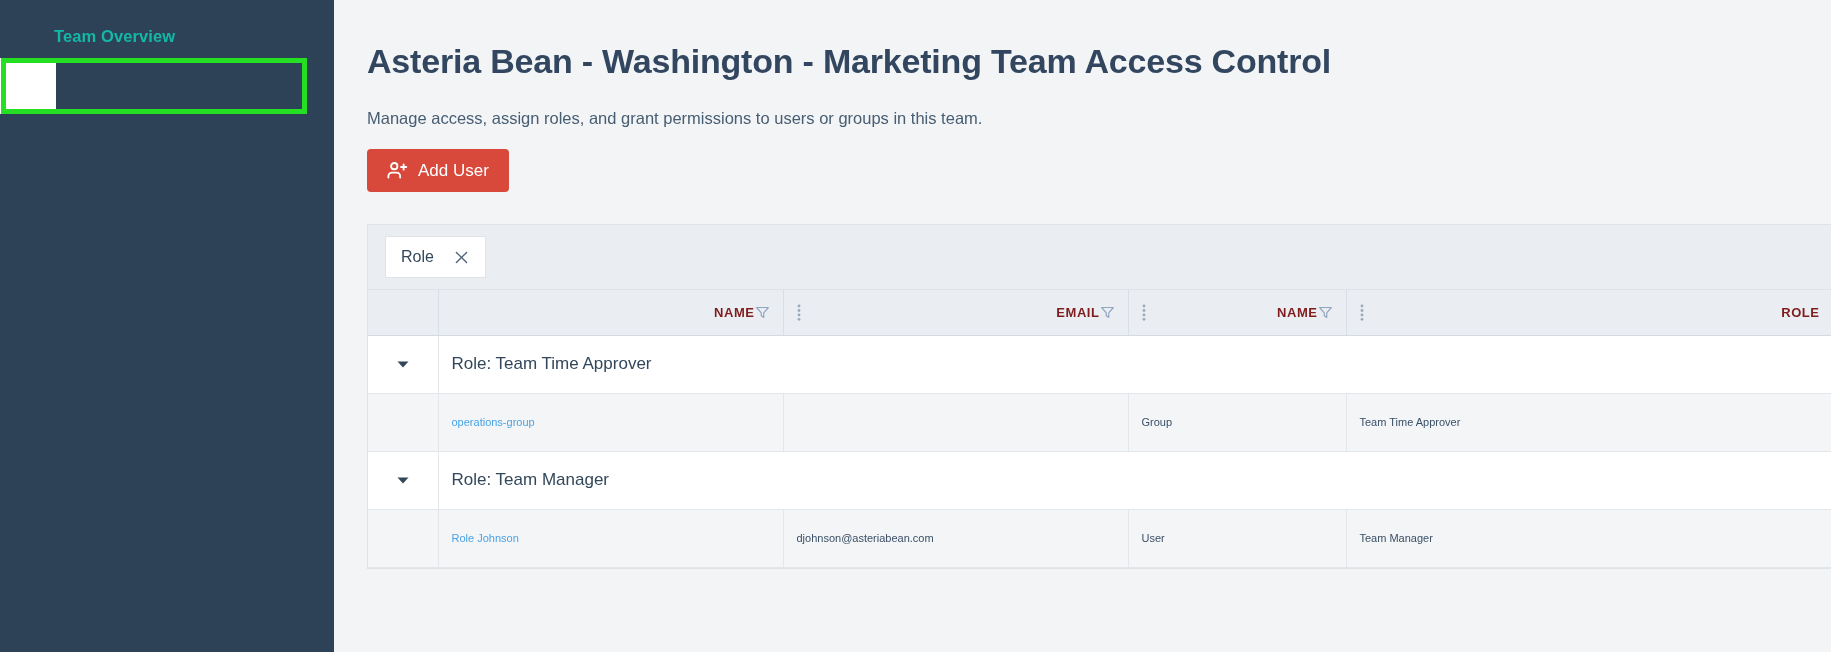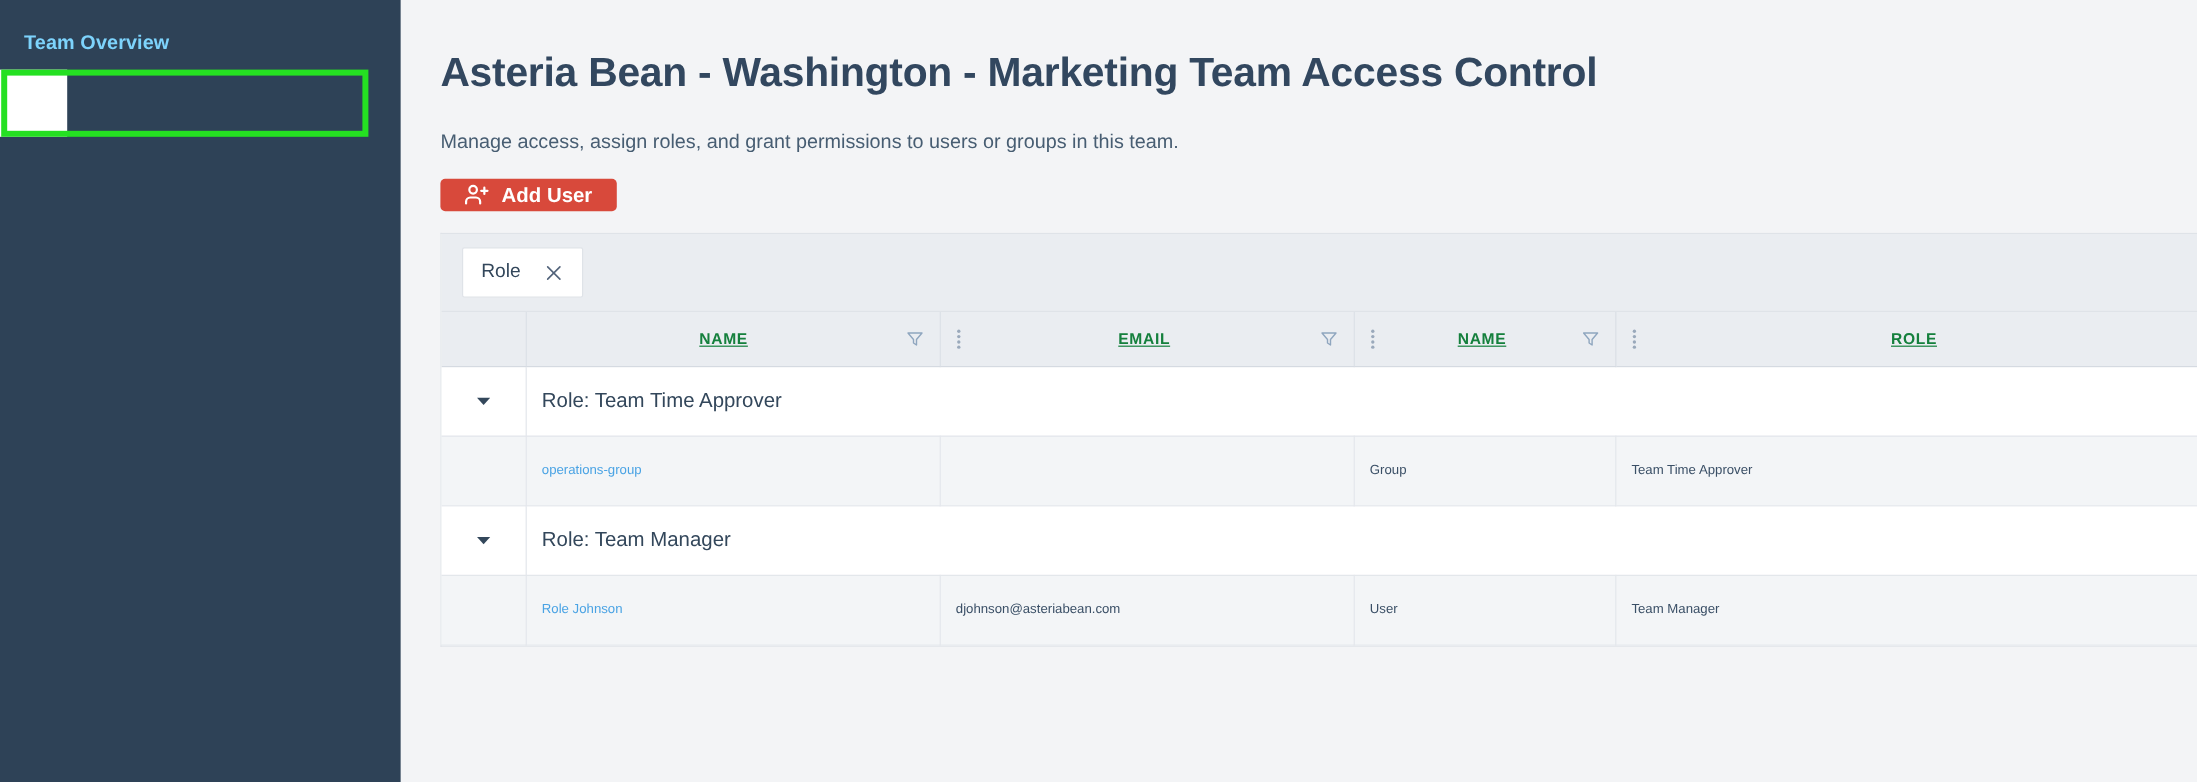--- a/index.html
+++ b/index.html
@@ -15,22 +15,22 @@
   .sidebar {
     width: 334px; height: 652px;
     background: #2e4257;
     flex: 0 0 334px;
     position: relative;
     padding-top: 8px;
   }
   .nav-item {
     height: 57px;
     display: flex; align-items: center;
-    padding-left: 20px;
-    color: #7dd3fc;
+    padding-left: 54px;
+    color: #14b8a6;
     font-size: 16.5px;
     font-weight: bold;
     letter-spacing: .1px;
     position: relative;
     cursor: pointer;
     white-space: nowrap;
   }
   .nav-item.active {
     background: #35495f;
   }
@@ -79,35 +79,35 @@
     margin-top: 28px;
     font-size: 16.5px;
     color: #475d72;
     white-space: nowrap;
   }
 
   
   .btn-row { margin-top: 21px; display: flex; gap: 13px; }
   .btn {
     display: inline-flex; align-items: center; gap: 10px;
-    height: 27px;
+    height: 43px;
     padding: 0 20px;
     background: #d8493b;
     color: #ffffff;
     border: none; border-radius: 4px;
-    font-size: 17px; font-weight: bold;
+    font-size: 17px; font-weight: normal;
     font-family: "Liberation Sans", sans-serif;
     cursor: pointer;
     white-space: nowrap;
   }
   .btn svg { display: block; }
 
   
   .grid {
-    margin-top: 18px;
+    margin-top: 32px;
     margin-right: 0;
     background: #ffffff;
     border: 1px solid #dfe3e8;
     border-right: none;
     width: 1465px;
   }
   .filter-bar {
     background: #eaedf1;
     height: 65px;
     display: flex; align-items: center;
@@ -133,28 +133,27 @@
   table.grid-table col.c-email { width: 345px; }
   table.grid-table col.c-type  { width: 218px; }
   table.grid-table col.c-role  { width: 487px; }
 
   thead th {
     background: #eaedf1;
     height: 45px;
     font-size: 13px;
     font-weight: bold;
     letter-spacing: .55px;
-    color: #15803d;
-    text-align: center;
+    color: #7f1d1d;
+    text-align: right;
     border-right: 1px solid #dadfe5;
     border-bottom: 1px solid #d5dae1;
     padding: 0 13px;
     vertical-align: middle;
     white-space: nowrap;
-    text-decoration: underline;
   }
   thead th.th-caret { border-right: 1px solid #dadfe5; }
   .th-inner { display: flex; align-items: center; width: 100%; }
   .th-grip { margin-right: 7px; flex: 0 0 auto; line-height: 0; }
   .th-label { flex: 1 1 auto; }
   .th-filter { flex: 0 0 auto; line-height: 0; }
 
   tbody td {
     height: 58px;
     font-size: 11px;

